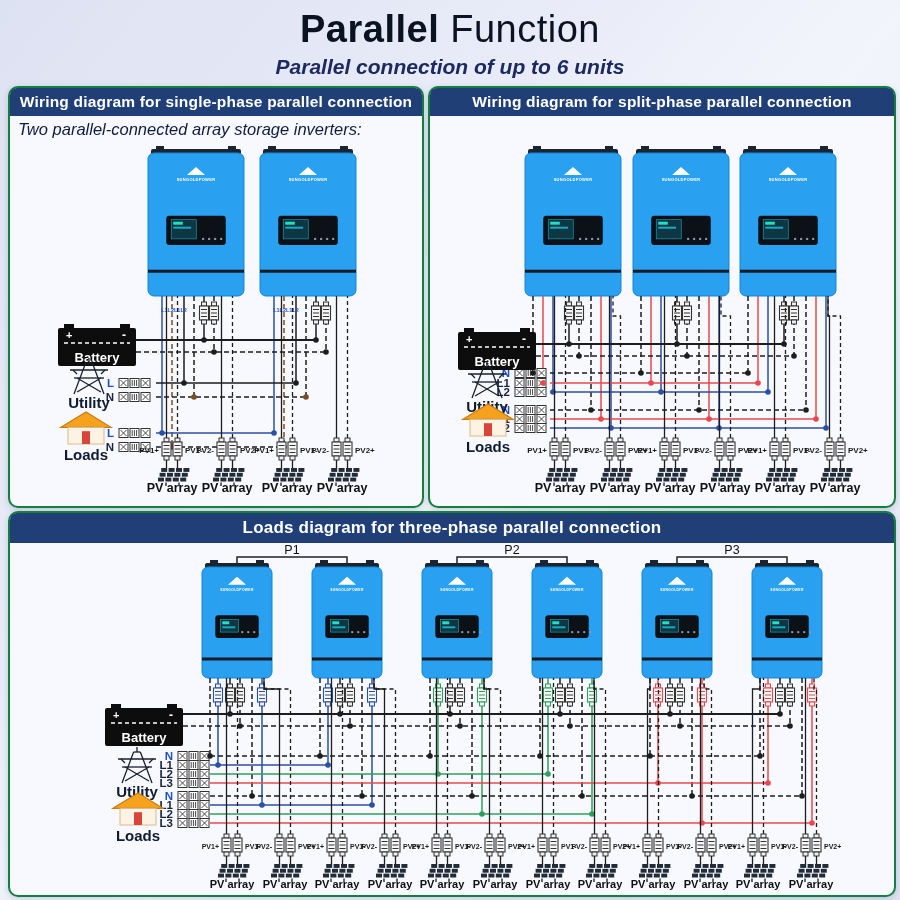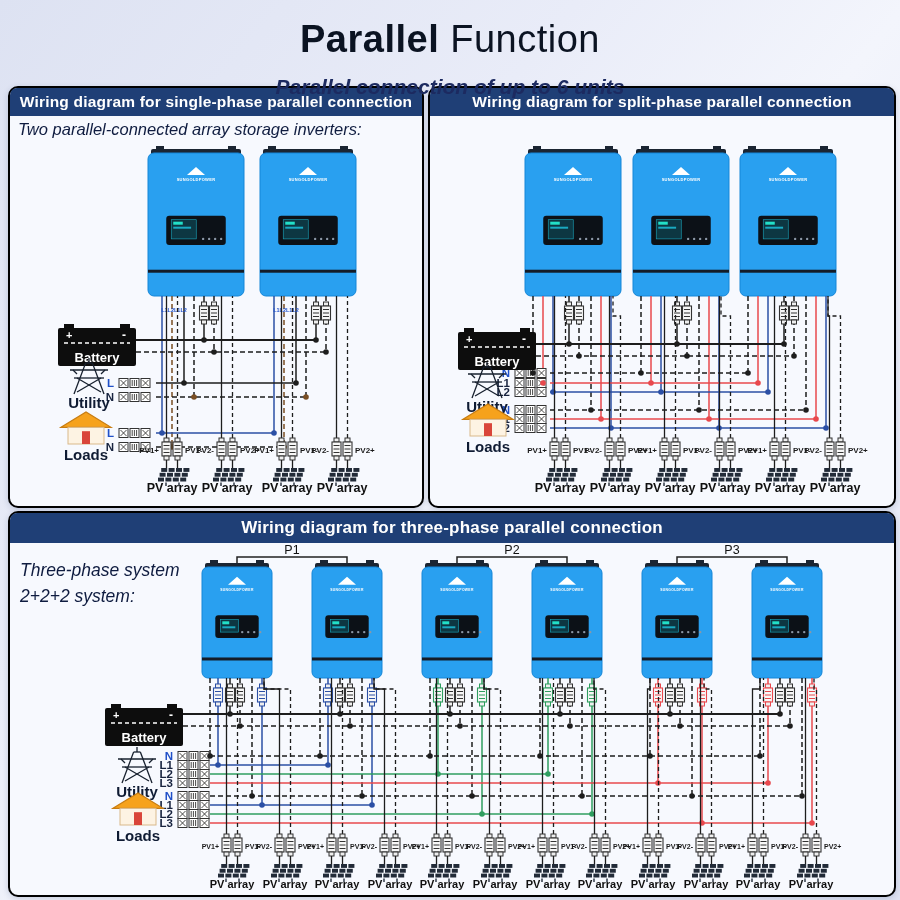--- a/index.html
+++ b/index.html
@@ -2,25 +2,25 @@
 <html><head>
 <meta charset="utf-8">
 <style>
   html,body{margin:0;padding:0;}
   body{
     width:900px;height:900px;overflow:hidden;position:relative;
     font-family:"Liberation Sans",sans-serif;
     background:linear-gradient(130deg,#dde2f2 0%,#e9ecf8 35%,#f3f5fc 55%,#dfe3f3 100%);
   }
   .title-block{position:absolute;top:4px;left:0;width:900px;text-align:center;z-index:3;}
-  .title-block h1{margin:14px;font-size:38px;letter-spacing:.5px;color:#0b1322;}
+  .title-block h1{margin:4px;font-size:38px;letter-spacing:.5px;color:#0b1322;}
   .title-block h1 .tb{font-weight:800;}
   .title-block h1 .tr{font-weight:400;}
   .subtitle{margin-top:1px;font-size:21px;font-style:italic;font-weight:600;color:#1c2a60;}
-  .panel{position:absolute;border:2px solid #000000;border-radius:10px;background:#f7f9fe;
+  .panel{position:absolute;border:2px solid #15803d;border-radius:10px;background:#f7f9fe;
          box-shadow:0 2px 6px rgba(30,50,100,.18);}
   .panel-header{height:28px;background:#1f3f76;color:#ffffff;display:flex;align-items:center;
     justify-content:center;font-weight:700;font-size:15.5px;border-radius:7px 7px 0 0;
     letter-spacing:.2px;}
   #panel-three .panel-header{height:30px;font-size:17px;}
   .panel-body{position:relative;width:100%;}
   #panel-single .panel-body,#panel-split .panel-body{height:386px;}
   #panel-three .panel-body{height:348px;}
   .caption{position:absolute;top:4px;left:8px;font-style:italic;font-size:16.5px;
     font-weight:500;color:#0f1c40;z-index:2;white-space:nowrap;}
@@ -898,26 +898,22 @@
               <line x1="399" y1="366.5" x2="399" y2="370" stroke="#222b38" stroke-width="1.4"></line>
               <line x1="412" y1="366.5" x2="412" y2="370" stroke="#222b38" stroke-width="1.4"></line>
             </g>
             <text x="405" y="376" text-anchor="middle" font-size="12.5" font-weight="bold" fill="#101010">PV array</text>
           </g>
         </svg>
     </div>
   </section>
 
   <section class="panel" id="panel-three" style="left:8px;top:511px;width:884px;height:382px">
-    <div class="panel-header">Wiring diagram for three-phase parallel connection</div>
+    <div class="panel-header">Loads diagram for three-phase parallel connection</div>
     <div class="panel-body">
-      <div class="caption">
-        <span>Three-phase system</span><br>
-        <span>2+2+2 system:</span>
-      </div>
       <svg id="svg-three" width="880" height="348">
           <g>
             <rect x="200" y="17" width="8" height="6" fill="#1b2532"></rect>
             <rect x="246" y="17" width="8" height="6" fill="#1b2532"></rect>
             <rect x="195" y="20" width="64" height="7" rx="2" fill="#1b2532"></rect>
             <rect x="192" y="24" width="70" height="111" rx="6" fill="#29a0f0" stroke="#1486d8" stroke-width="1"></rect>
             <polygon points="218,41.82 227,33.82 236,41.82" fill="#ffffff"></polygon>
             <text x="227" y="47.82" text-anchor="middle" font-size="3.4" font-weight="bold" fill="#ffffff" letter-spacing=".3">SUNGOLDPOWER</text>
             <rect x="205.3" y="72.30000000000001" width="43.4" height="22.8" rx="3" fill="#0c1117"></rect>
             <rect x="210.3" y="76.30000000000001" width="18.227999999999998" height="12.8" fill="#0d3742" stroke="#1aa9c0" stroke-width="0.6"></rect>

